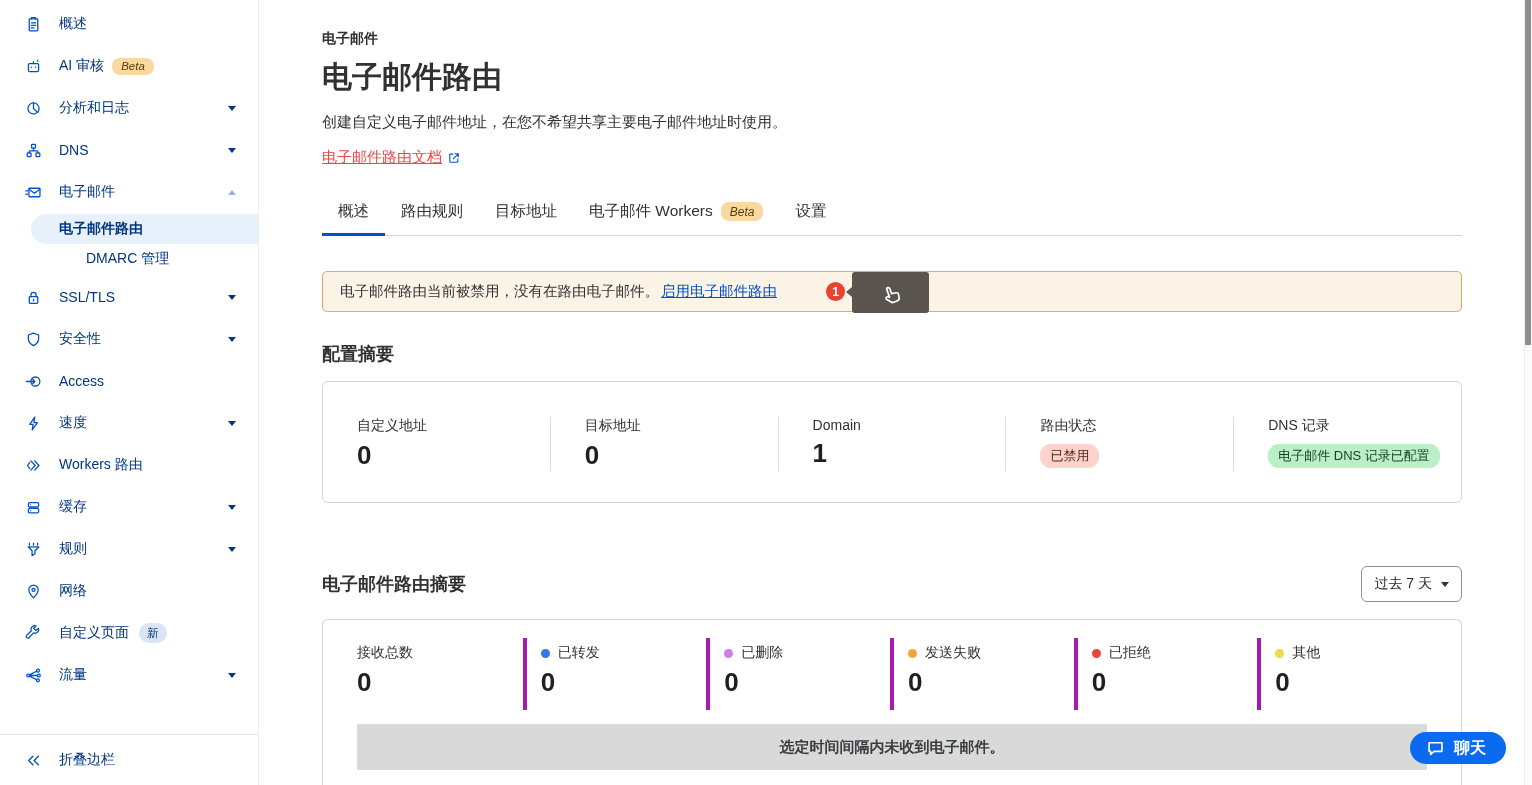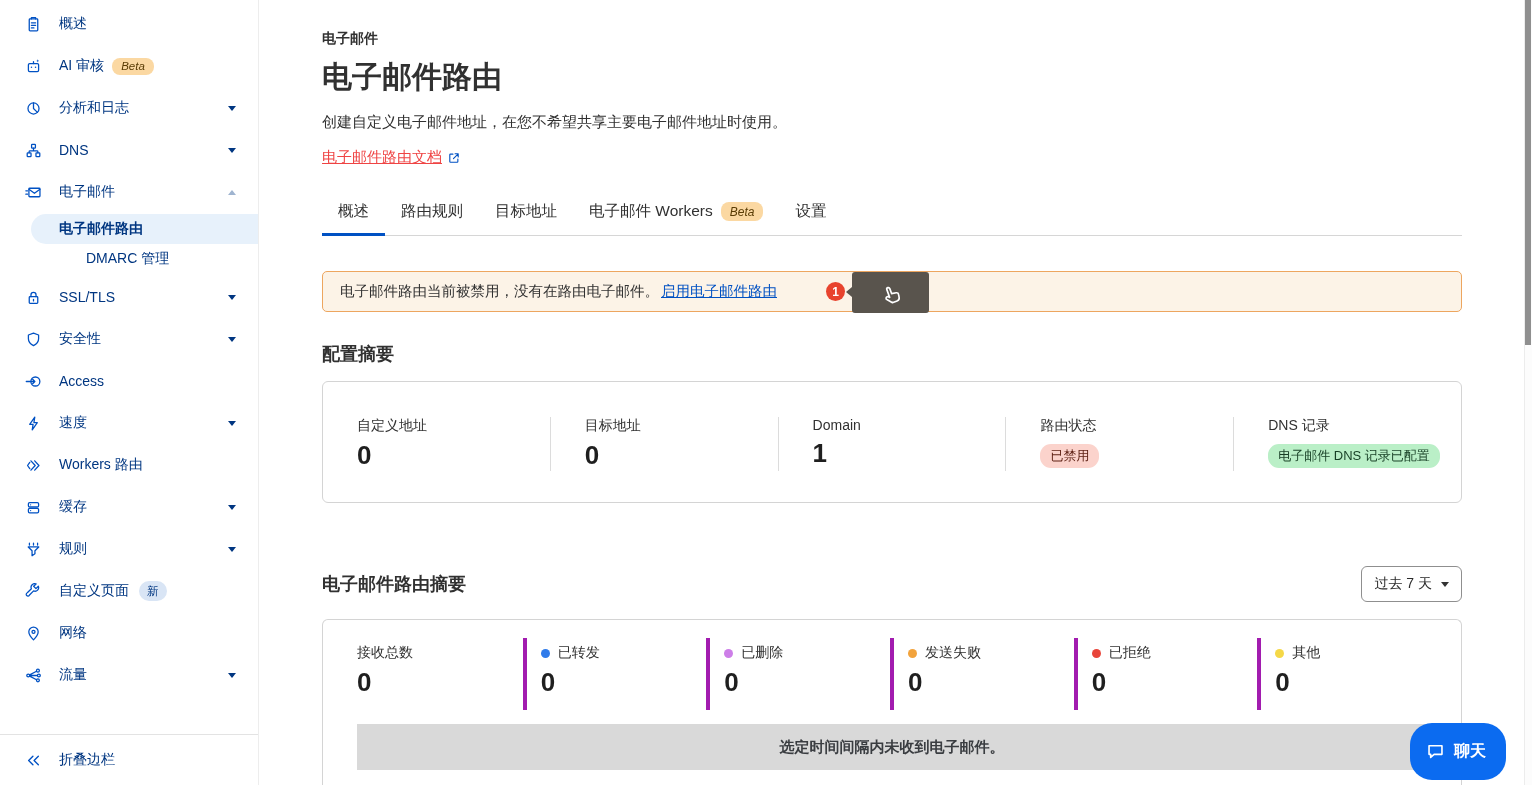--- a/index.html
+++ b/index.html
@@ -84,21 +84,21 @@
     border-radius:6px 6px 0 0; height:212px; padding:18px 20px 0; }
   .sum-stats { display:flex; }
   .sum-col { flex:1; padding:6px 0 12px 14px; border-left:4px solid #a21caf; }
   .sum-col:first-child { border-left:none; }
   .sum-label { display:flex; align-items:center; font-size:14px; }
   .dot { width:9px; height:9px; border-radius:50%; display:inline-block; margin-right:8px; }
   .sum-value { font-size:26px; font-weight:bold; margin-top:5px; color:#1f1f1f; }
   .empty-bar { margin:14px 14px 0; height:46px; background:#d9d9d9; display:flex;
     align-items:center; justify-content:center; font-weight:bold; font-size:15px; color:#3a3d41; }
 
-  .chat-btn { position:absolute; right:26px; bottom:5px; height:57px;
+  .chat-btn { position:absolute; right:26px; bottom:21px; height:32px;
     padding:0 20px 0 16px; border-radius:22px; background:#0b6bf0; color:#fff;
     font-size:16px; font-weight:bold; display:flex; align-items:center; gap:9px;
     border:none; cursor:pointer; }
   .chat-btn svg { width:19px; height:19px; }
 
   .scrollbar { position:absolute; right:0; top:0; width:8px; height:785px;
     border-left:1px solid #ececec; background:#fcfcfc; }
   .scroll-thumb { position:absolute; right:1px; top:0; width:6px; height:345px; background:#8f8f8f; }
 
   .hidden-defs { position:absolute; width:0; height:0; overflow:hidden; }
@@ -315,34 +315,34 @@
           <use href="#i-funnel"></use>
         </svg>
       </span>
     <span class="nav-label">规则</span>
     <span class="nav-caret"></span>
   </div>
 
   <div class="nav-item">
     <span class="nav-icon">
         <svg viewBox="0 0 20 20">
+          <use href="#i-pin"></use>
+        </svg>
+      </span>
+    <span class="nav-label">网络</span>
+  </div>
+
+  <div class="nav-item">
+    <span class="nav-icon">
+        <svg viewBox="0 0 20 20">
           <use href="#i-wrench"></use>
         </svg>
       </span>
     <span class="nav-label">自定义页面</span>
     <span class="badge-new">新</span>
-  </div>
-
-  <div class="nav-item">
-    <span class="nav-icon">
-        <svg viewBox="0 0 20 20">
-          <use href="#i-pin"></use>
-        </svg>
-      </span>
-    <span class="nav-label">网络</span>
   </div>
 
   <div class="nav-item">
     <span class="nav-icon">
         <svg viewBox="0 0 20 20">
           <use href="#i-share"></use>
         </svg>
       </span>
     <span class="nav-label">流量</span>
     <span class="nav-caret"></span>

